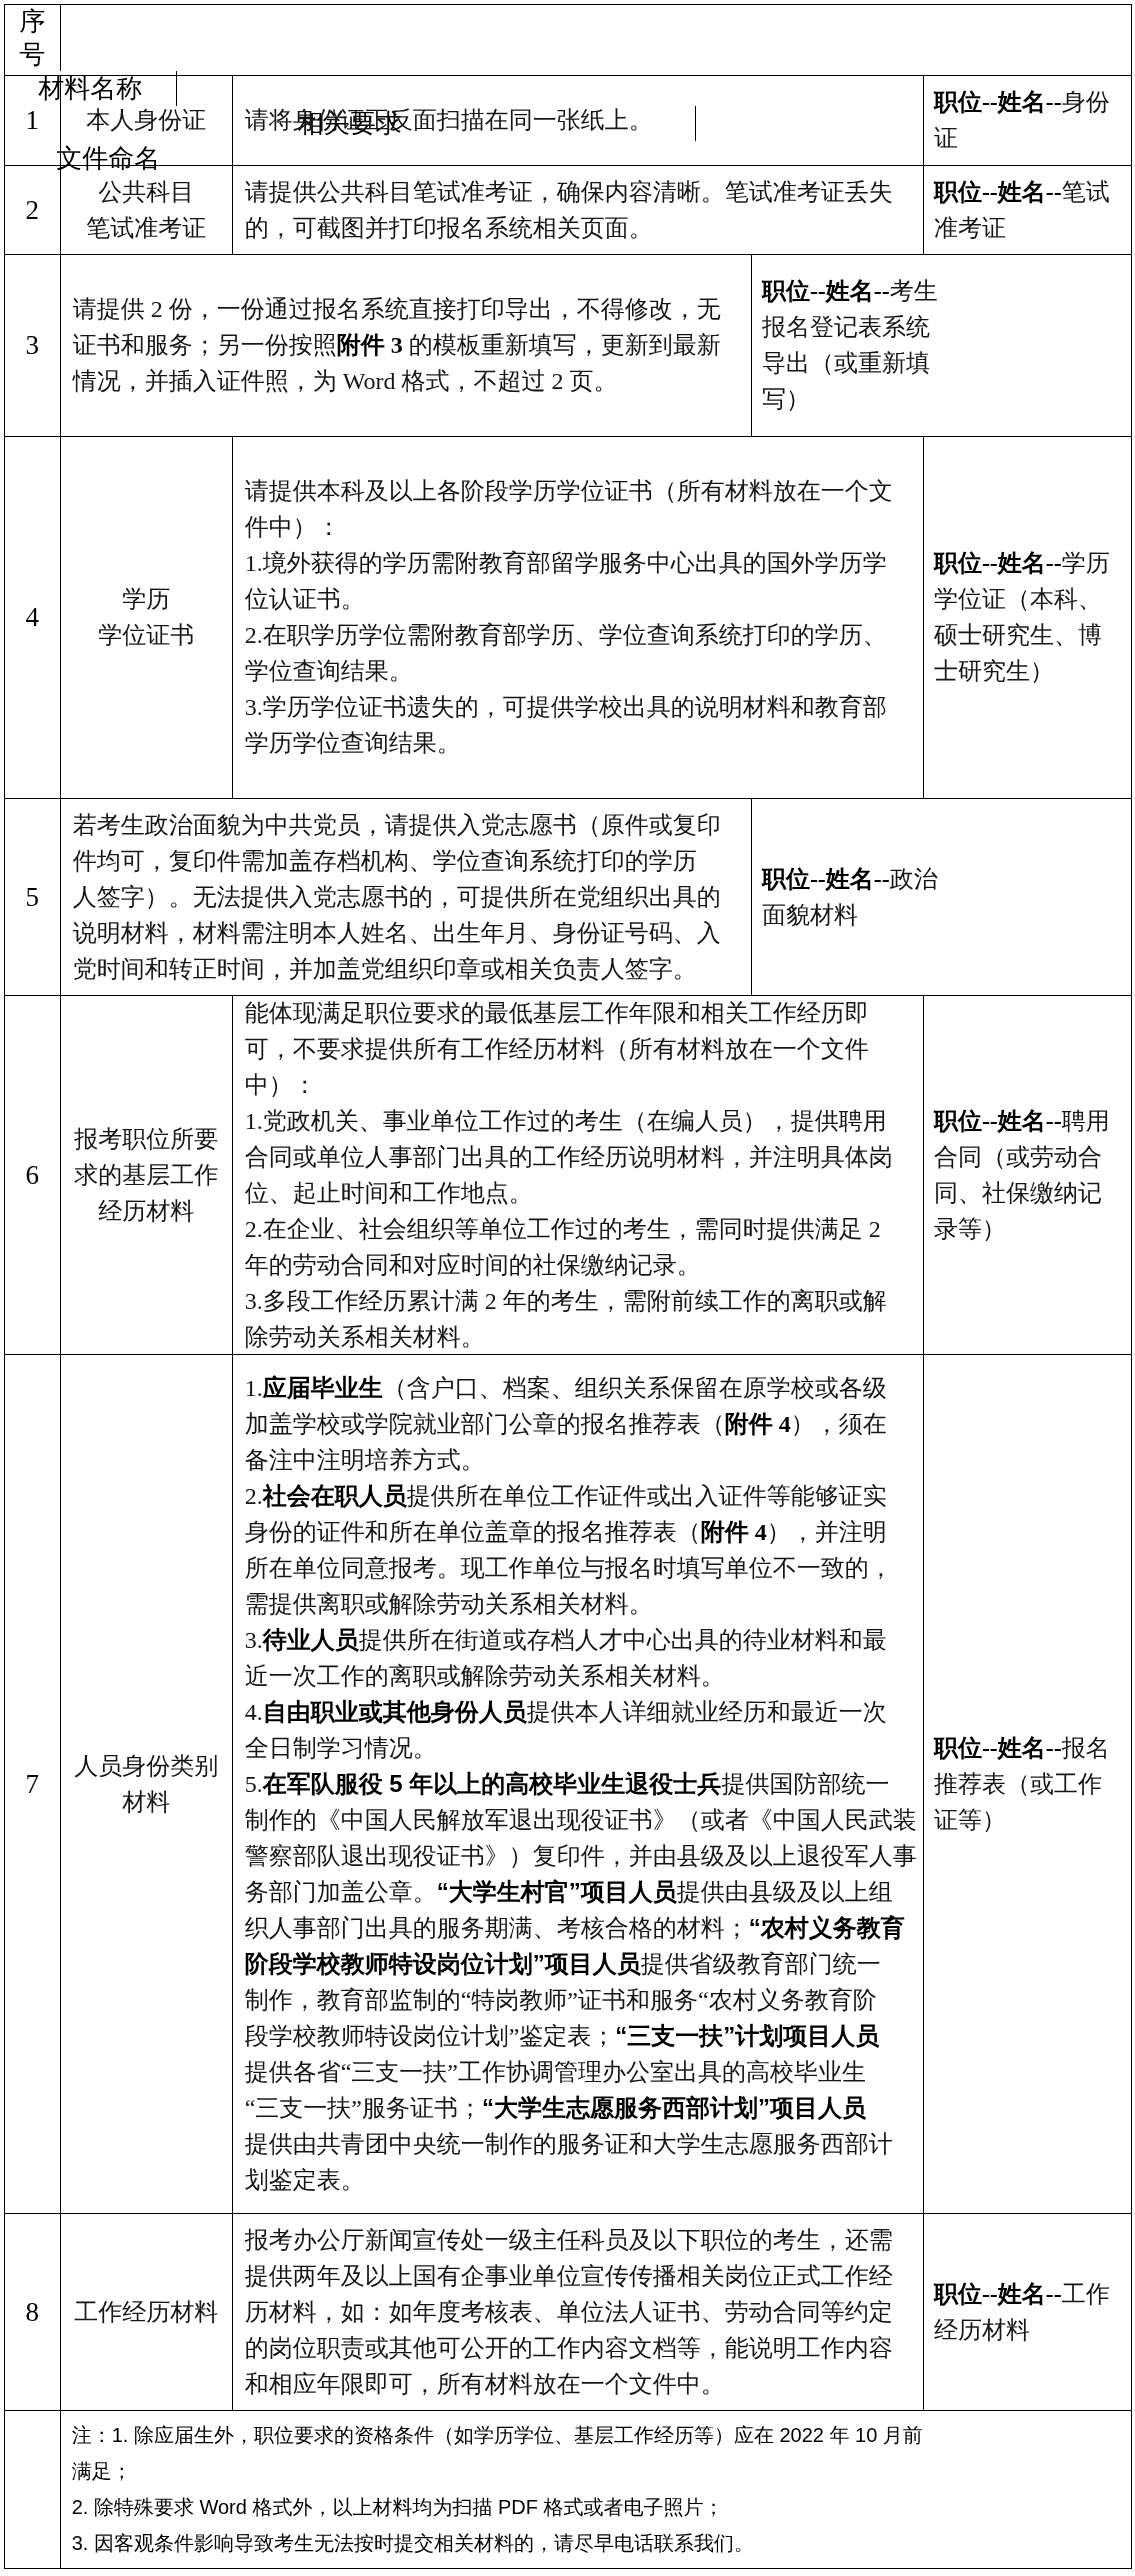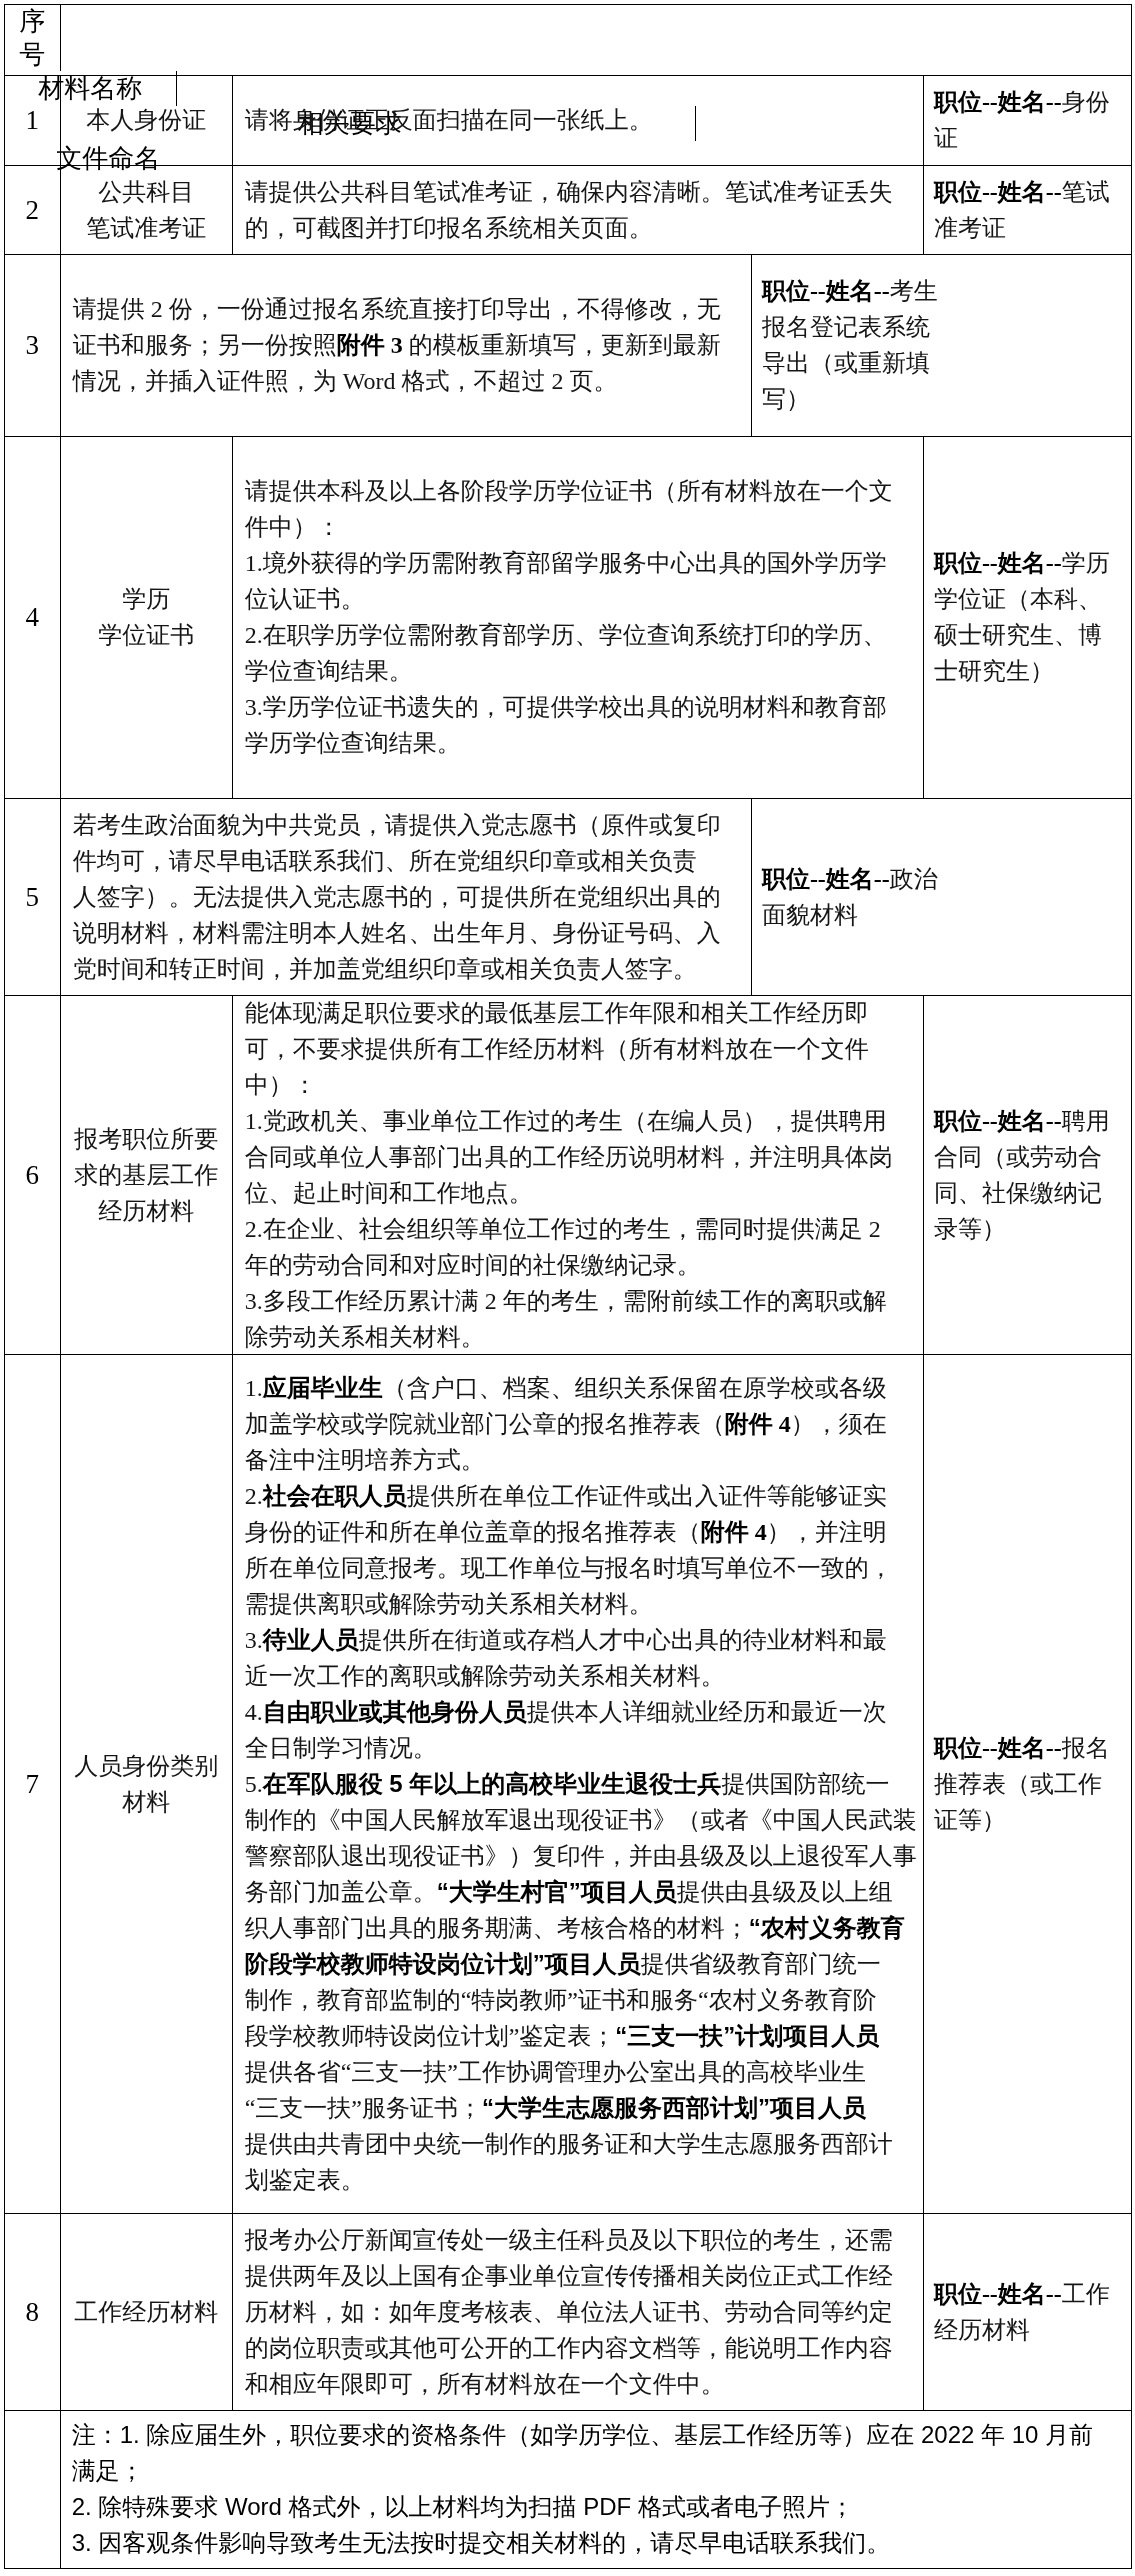--- a/index.html
+++ b/index.html
@@ -45,21 +45,21 @@
     line-height: 33px; word-break: break-all;
   }
 
   strong { font-weight: bold; color: #000; }
   .c3 strong, .c4 strong { font-family: "Liberation Serif", "DejaVu Serif", serif; }
   .r7 .c3 strong { font-family: "Liberation Sans", "DejaVu Sans", sans-serif; }
   .r7 .c3 strong.ref-attachment { font-family: "Liberation Serif", "DejaVu Serif", serif; }
 
   .notes .ln {
     font-family: "Liberation Sans", "DejaVu Sans", sans-serif;
-    color: #000; font-size: 24px;
+    color: #000; font-size: 20px;
   }
 </style>
 </head>
 <body>
 
 <div class="sheet">
 
   <div class="row head">
     <div class="cell c1">
       <span class="stack">序号</span>
@@ -148,21 +148,21 @@
           <div class="ln"><span>硕士研究生、博</span></div>
           <div class="ln"><span>士研究生）</span></div>
         </div>
       </div>
       <div class="row r5">
         <div class="cell c1">
           <div class="ln idx">5</div>
         </div>
         <div class="cell c3">
           <div class="ln"><span>若考生政治面貌为中共党员，请提供入党志愿书（原件或复印</span></div>
-          <div class="ln"><span>件均可，请尽早电话联系我们、所在党组织印章或相关负责</span></div>
+          <div class="ln"><span>件均可，复印件需加盖存档机构、学位查询系统打印的学历</span></div>
           <div class="ln"><span>人签字）。无法提供入党志愿书的，可提供所在党组织出具的</span></div>
           <div class="ln"><span>说明材料，材料需注明本人姓名、出生年月、身份证号码、入</span></div>
           <div class="ln"><span>党时间和转正时间，并加盖党组织印章或相关负责人签字。</span></div>
         </div>
         <div class="cell c4">
           <div class="ln"><strong>职位--姓名--</strong><span>政治</span></div>
           <div class="ln"><span>面貌材料</span></div>
         </div>
       </div>
       <div class="row r6">

